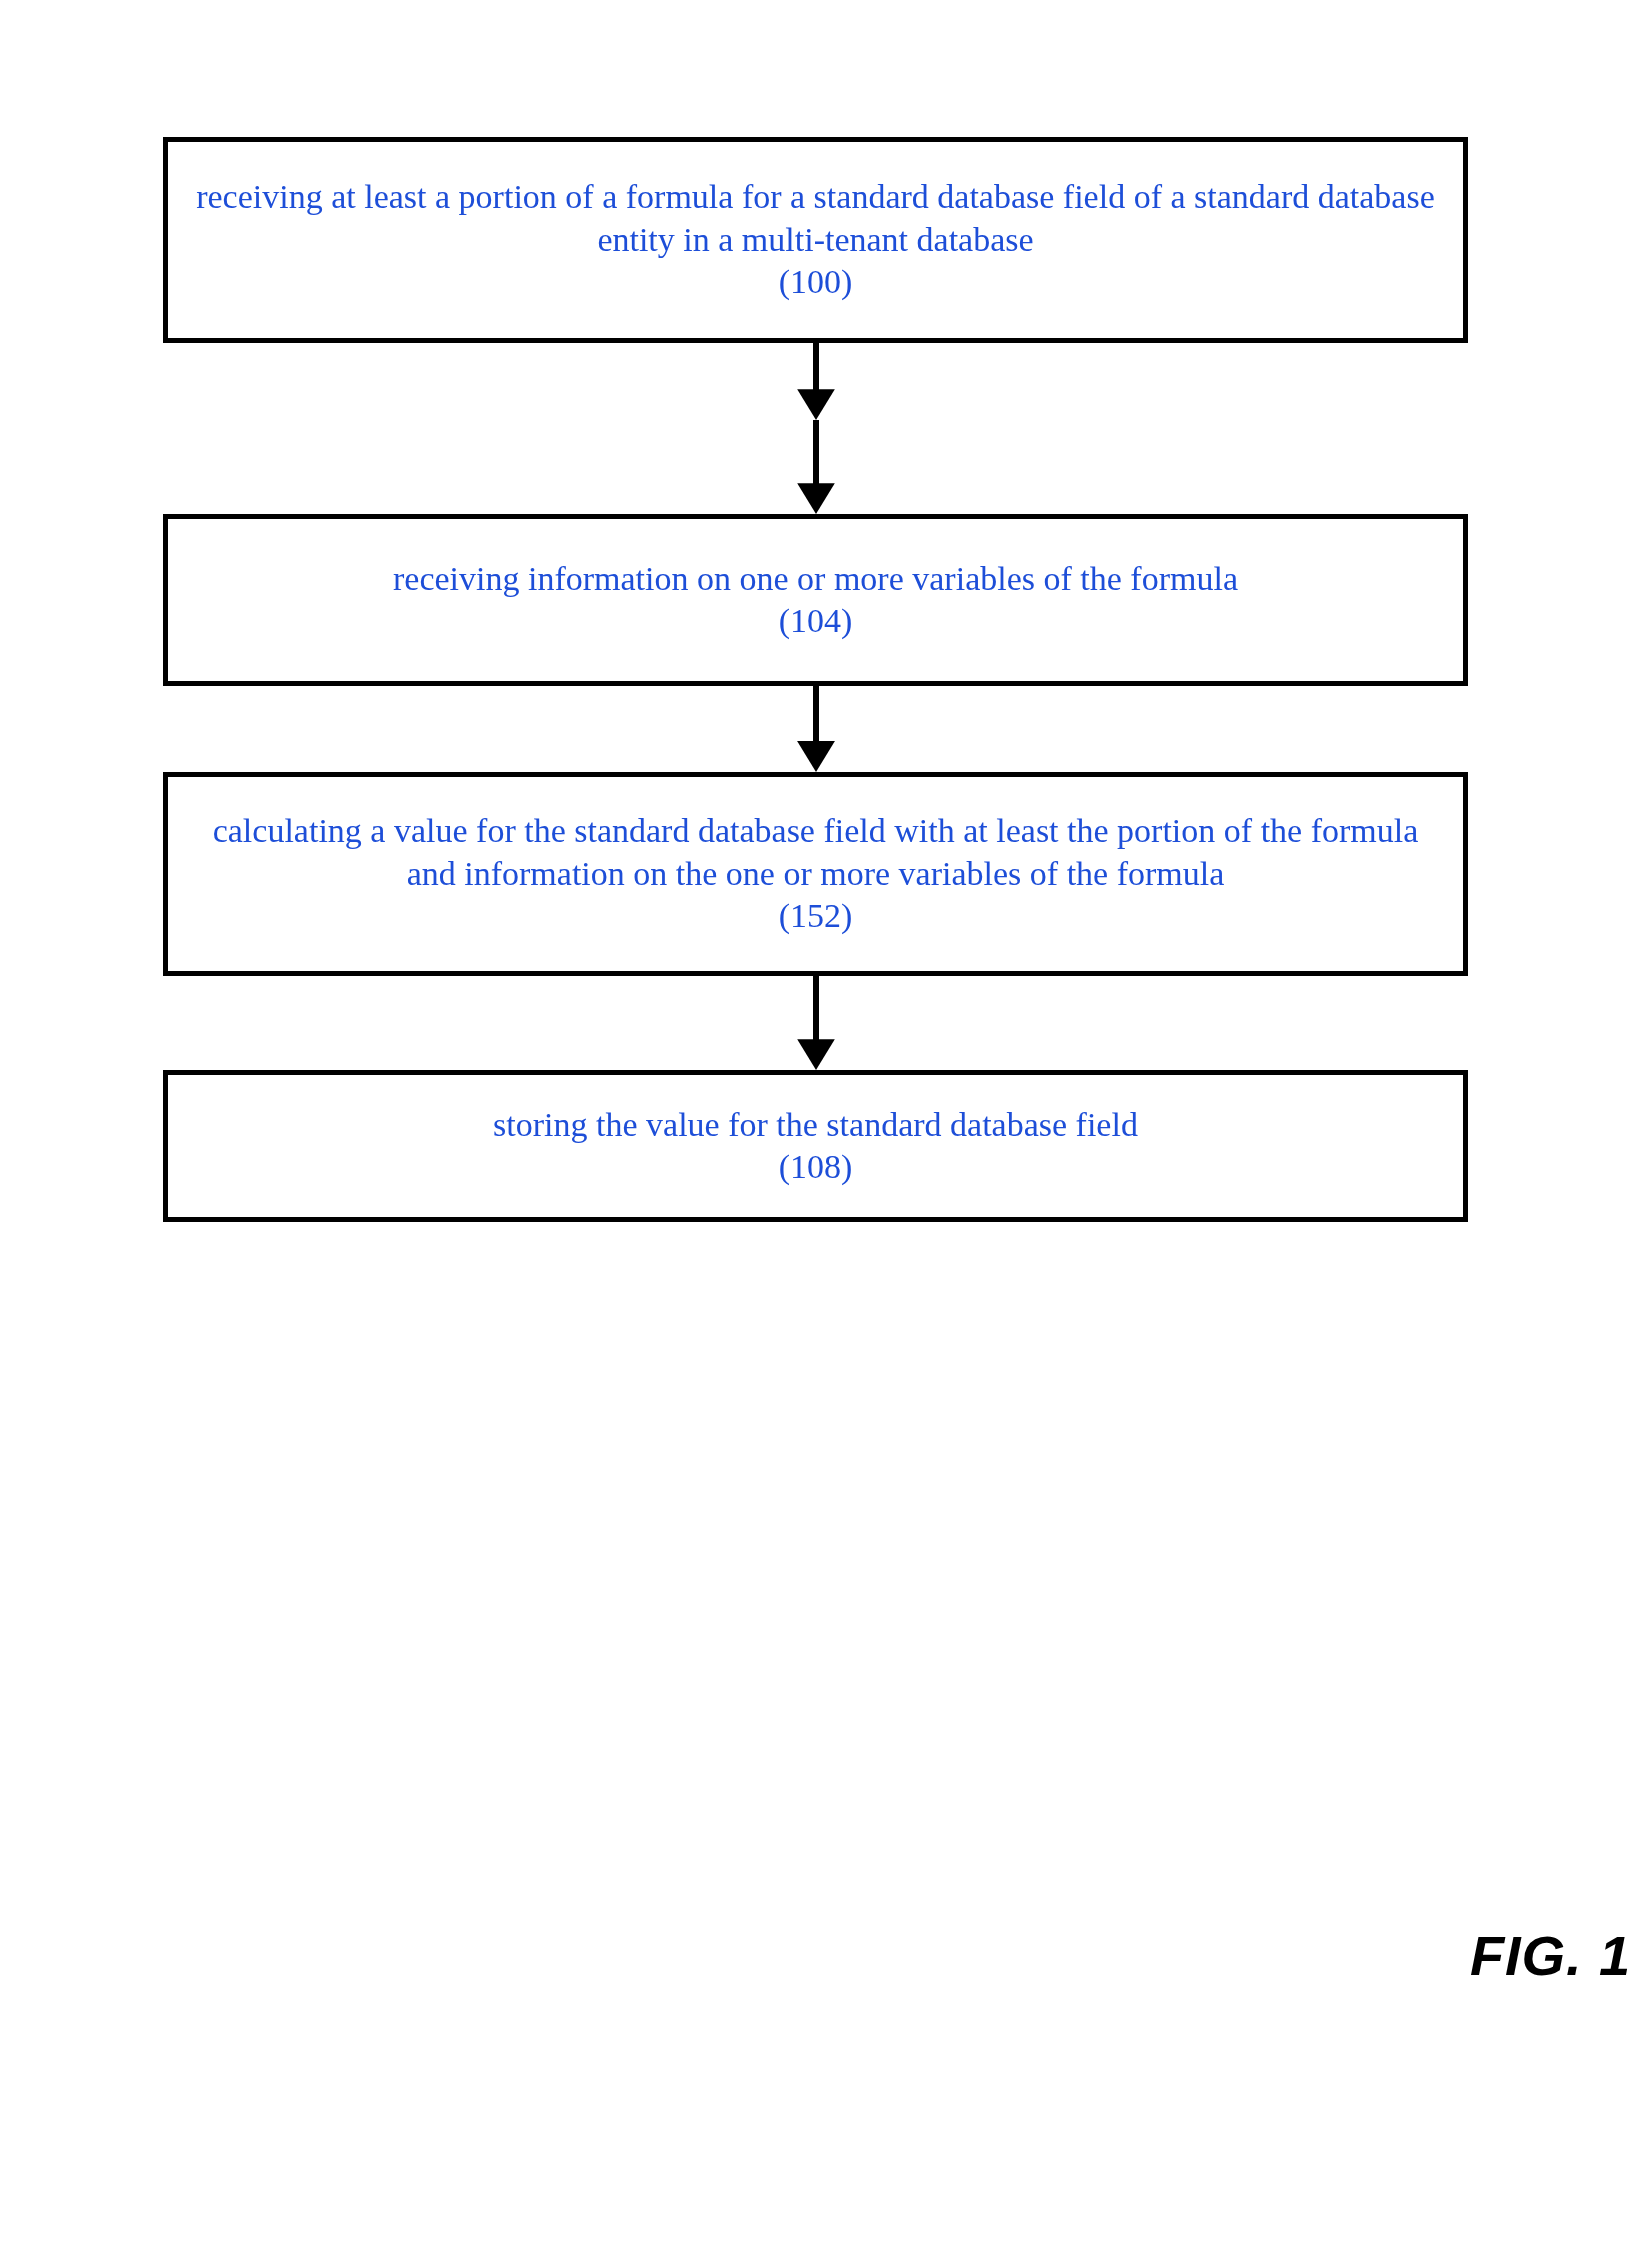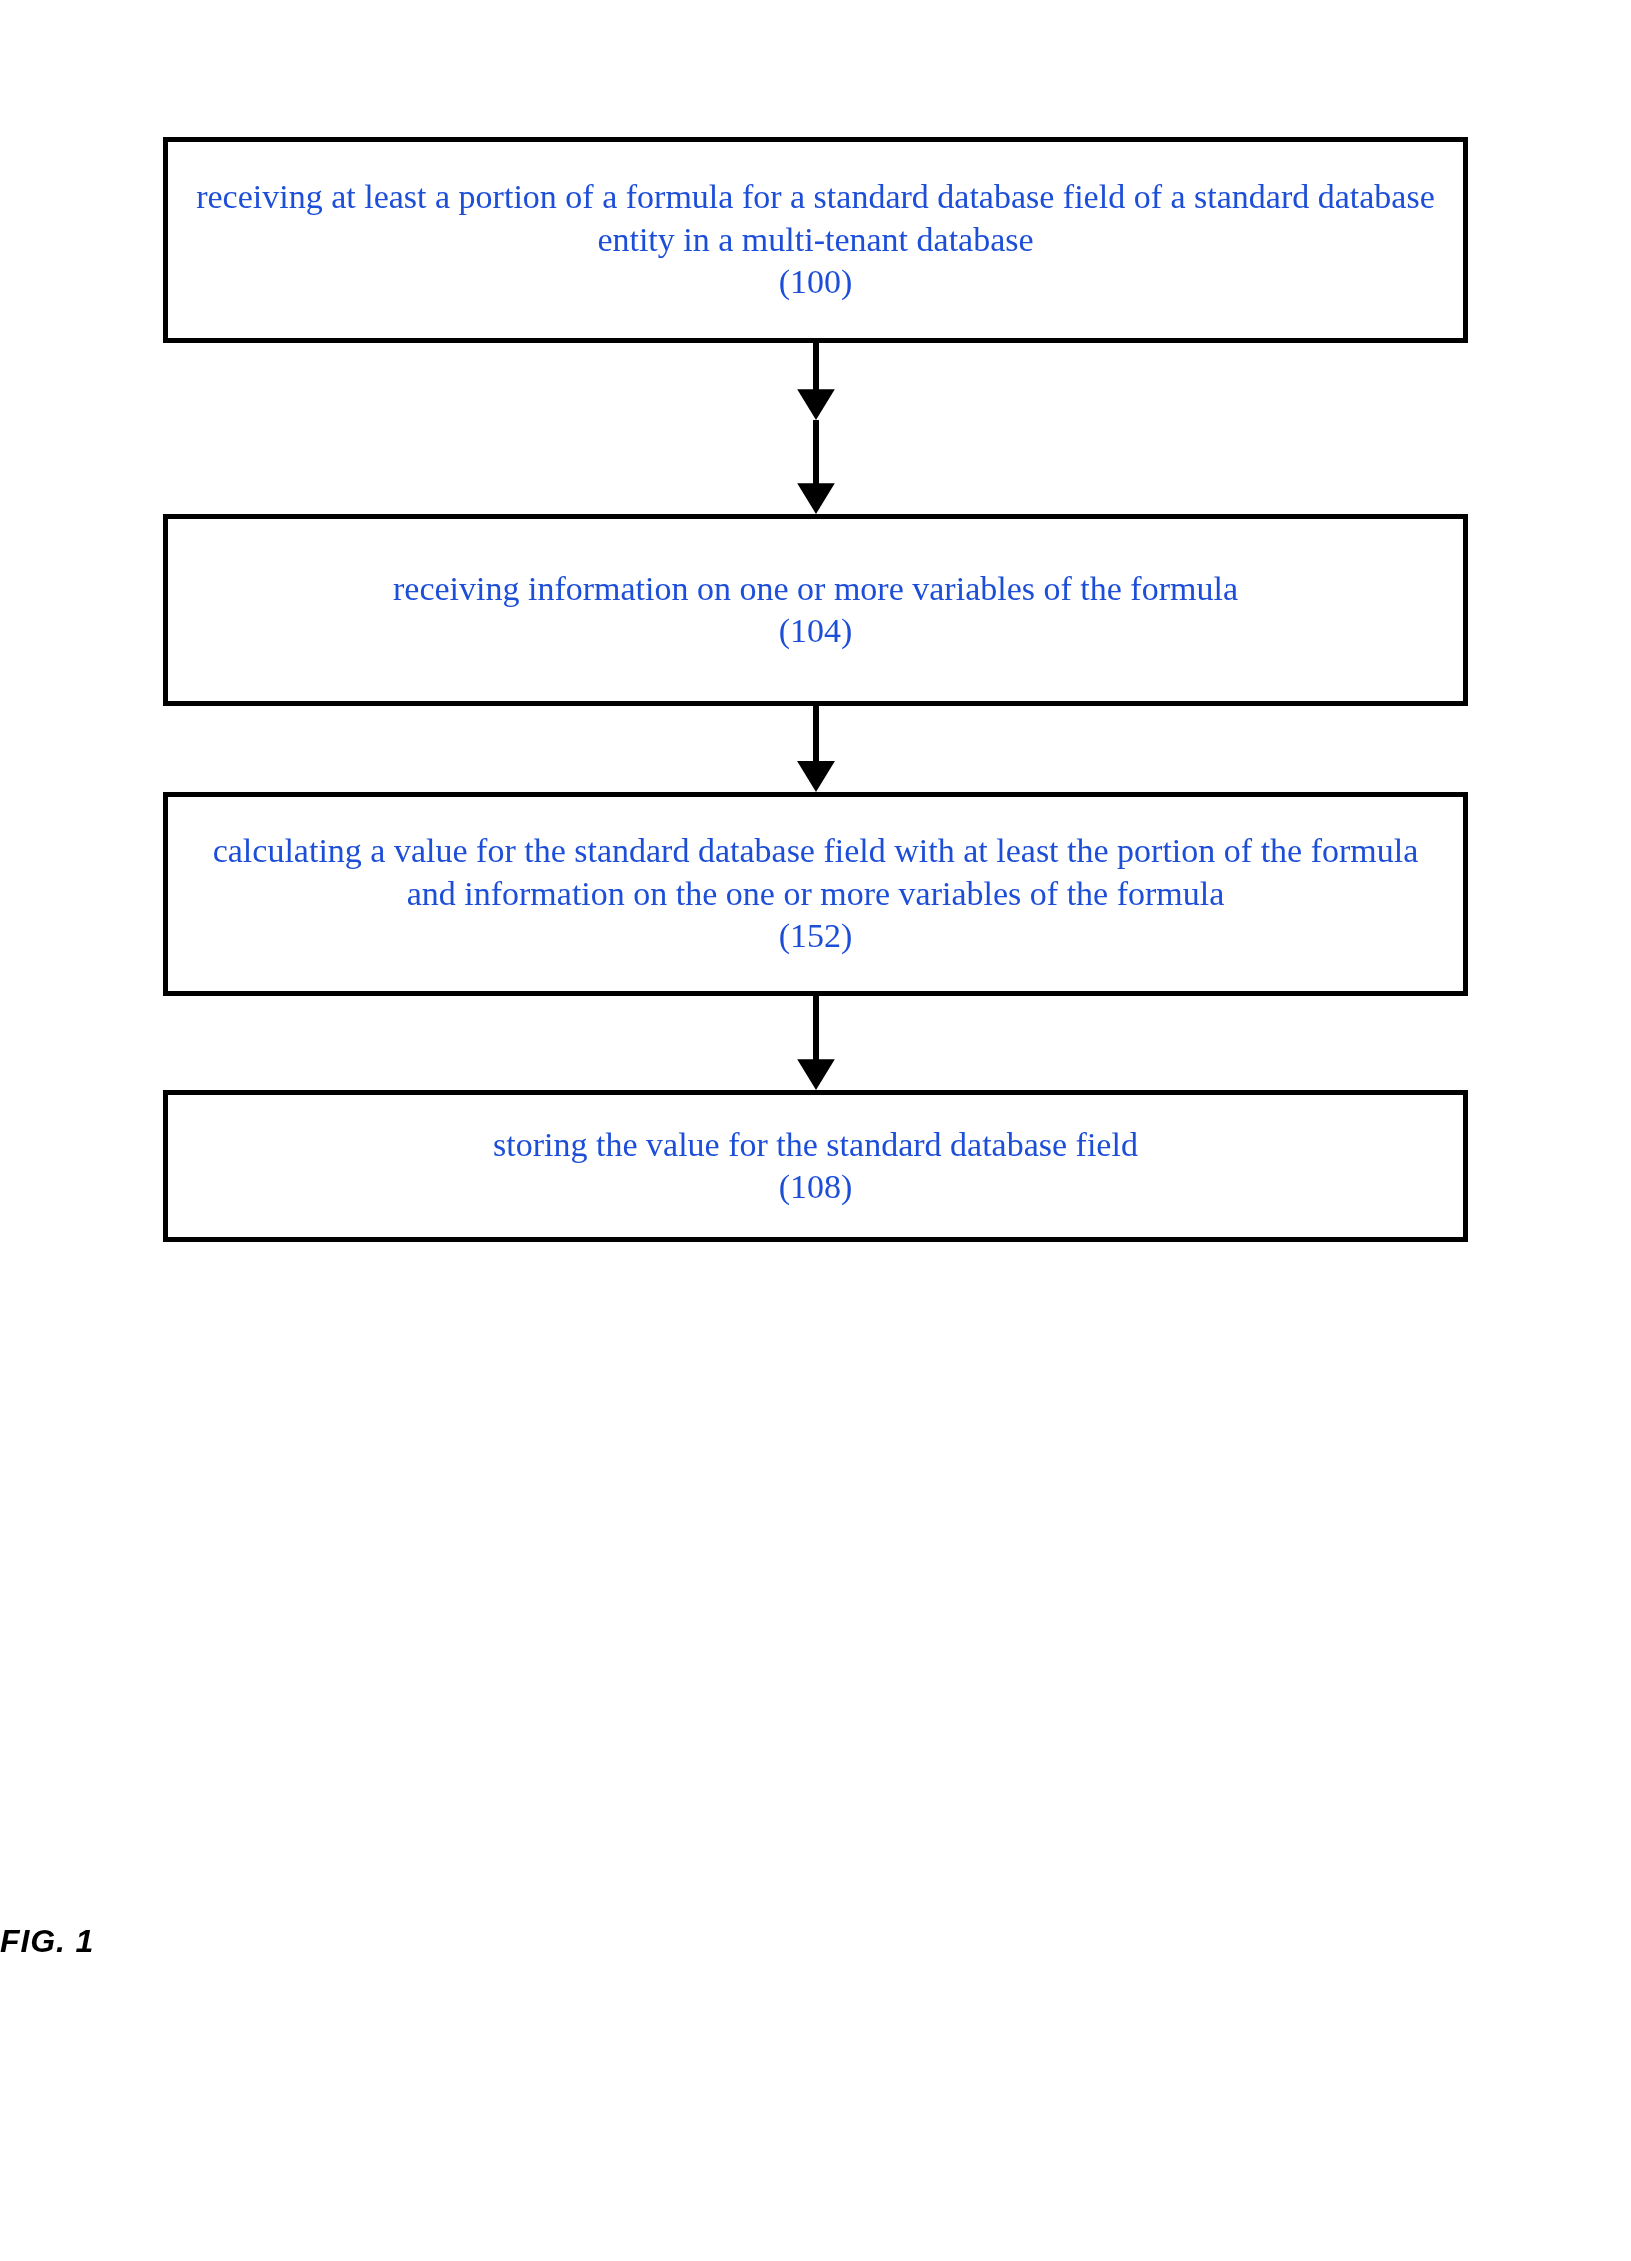--- a/index.html
+++ b/index.html
@@ -32,23 +32,23 @@
     color: #1d4ed8;
   }
   .arrow-wrap {
     display: flex;
     justify-content: center;
     align-items: flex-start;
   }
   .caption {
     position: absolute;
     width: 100%;
-    text-align: left;
+    text-align: right;
     top: 1923px;
-    font-size: 32px;
+    font-size: 56px;
     font-weight: bold;
     font-style: italic;
     font-family: Arial, Helvetica, sans-serif;
     letter-spacing: 0.9px;
   }
 </style>
 </head>
 <body>
 
 <div class="flowchart">
@@ -66,21 +66,21 @@
   </div>
 
 
   <div class="arrow-wrap">
     <svg width="52" height="94" viewBox="0 0 60 110">
       <line x1="30" y1="0" x2="30" y2="78" stroke="#000" stroke-width="7"></line>
       <polygon points="30,110 8,74 52,74" fill="#000"></polygon>
     </svg>
   </div>
 
-  <div class="step-box" style="height:192px;align-items:center;">
+  <div class="step-box" style="height:172px;align-items:center;">
     <span>receiving information on one or more variables of the formula</span>
     <span>(104)</span>
   </div>
 
   <div class="arrow-wrap">
     <svg width="52" height="86" viewBox="0 0 60 100">
       <line x1="30" y1="0" x2="30" y2="68" stroke="#000" stroke-width="7"></line>
       <polygon points="30,100 8,64 52,64" fill="#000"></polygon>
     </svg>
   </div>

